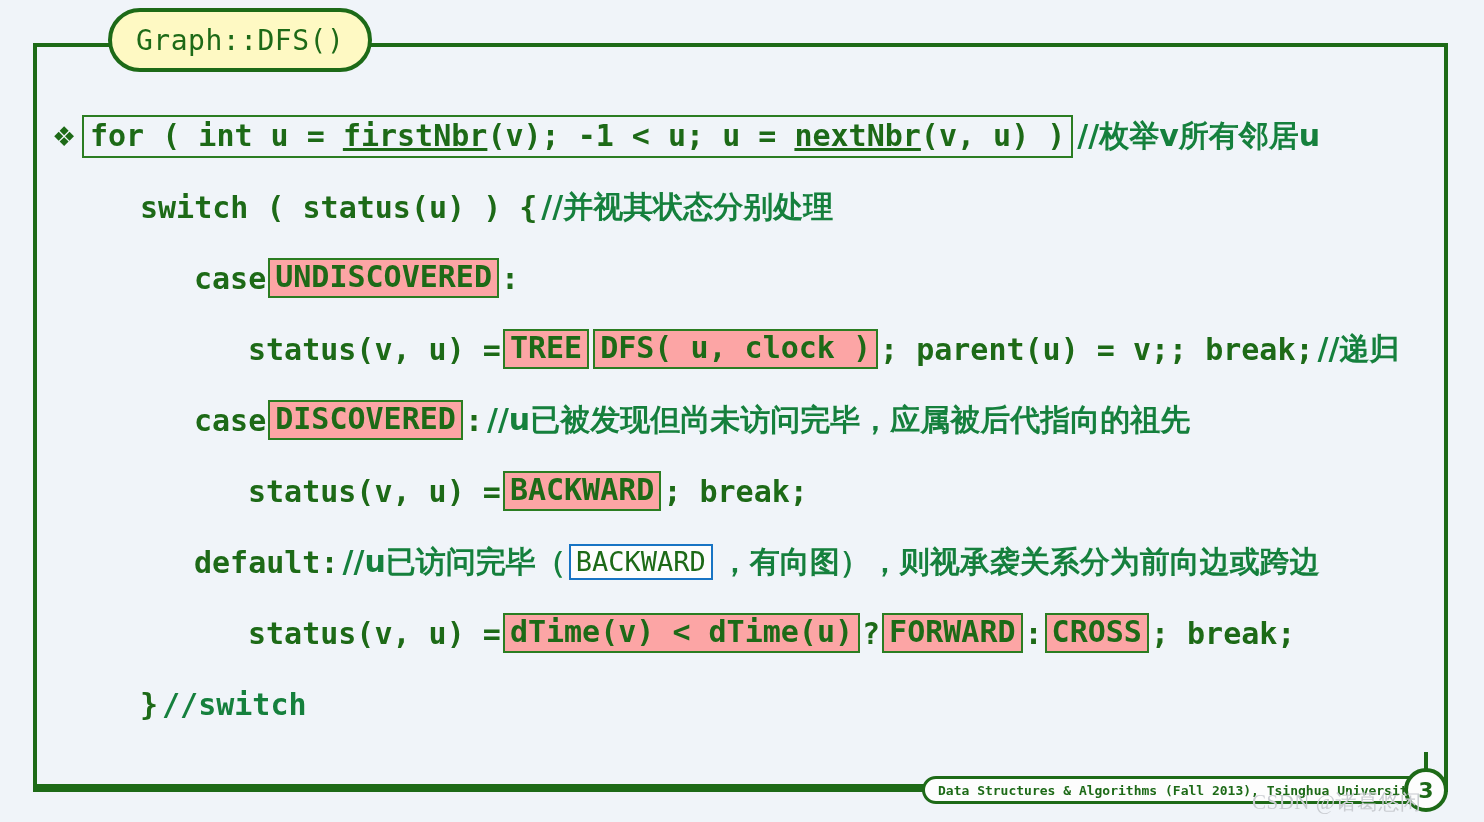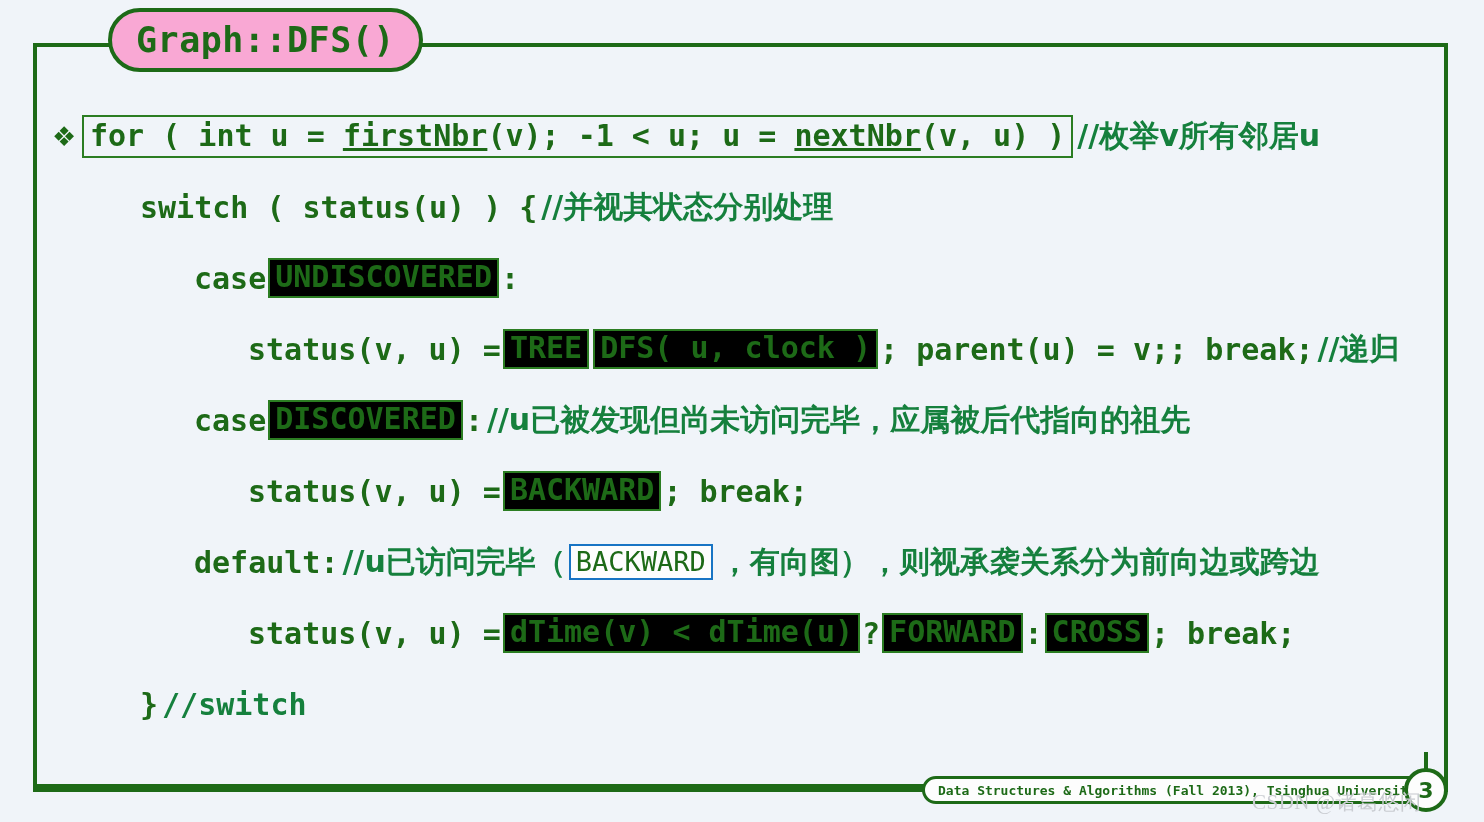--- a/index.html
+++ b/index.html
@@ -35,24 +35,24 @@
 
   
   .title-badge {
     position: absolute;
     left: 108px;
     top: 8px;
     height: 64px;
     padding: 0 24px;
     border: 4px solid #1d6a17;
     border-radius: 34px;
-    background: #f9a8d4;
-    color: #1d6a17;
-    font-size: 35px;
-    font-weight: bold;
+    background: #fef9c3;
+    color: #1d6a17;
+    font-size: 28px;
+    font-weight: normal;
     letter-spacing: 0.5px;
     display: flex;
     align-items: center;
     justify-content: center;
     box-sizing: border-box;
     z-index: 5;
     white-space: nowrap;
   }
 
   
@@ -106,21 +106,21 @@
     margin-left: 4px;
   }
   .cmt-mono {
     font-family: "DejaVu Sans Mono", monospace;
   }
 
   
   .boxg {
     display: inline-block;
     border: 2px solid #2b7d22;
-    background: #000000;
+    background: #fca5a5;
     padding: 1px 5px 2px 5px;
     margin: 0 2px;
     line-height: 1.08;
   }
   
   .boxb {
     display: inline-block;
     border: 2px solid #1874c4;
     background: #fdfdfd;
     color: #1d6a17;

